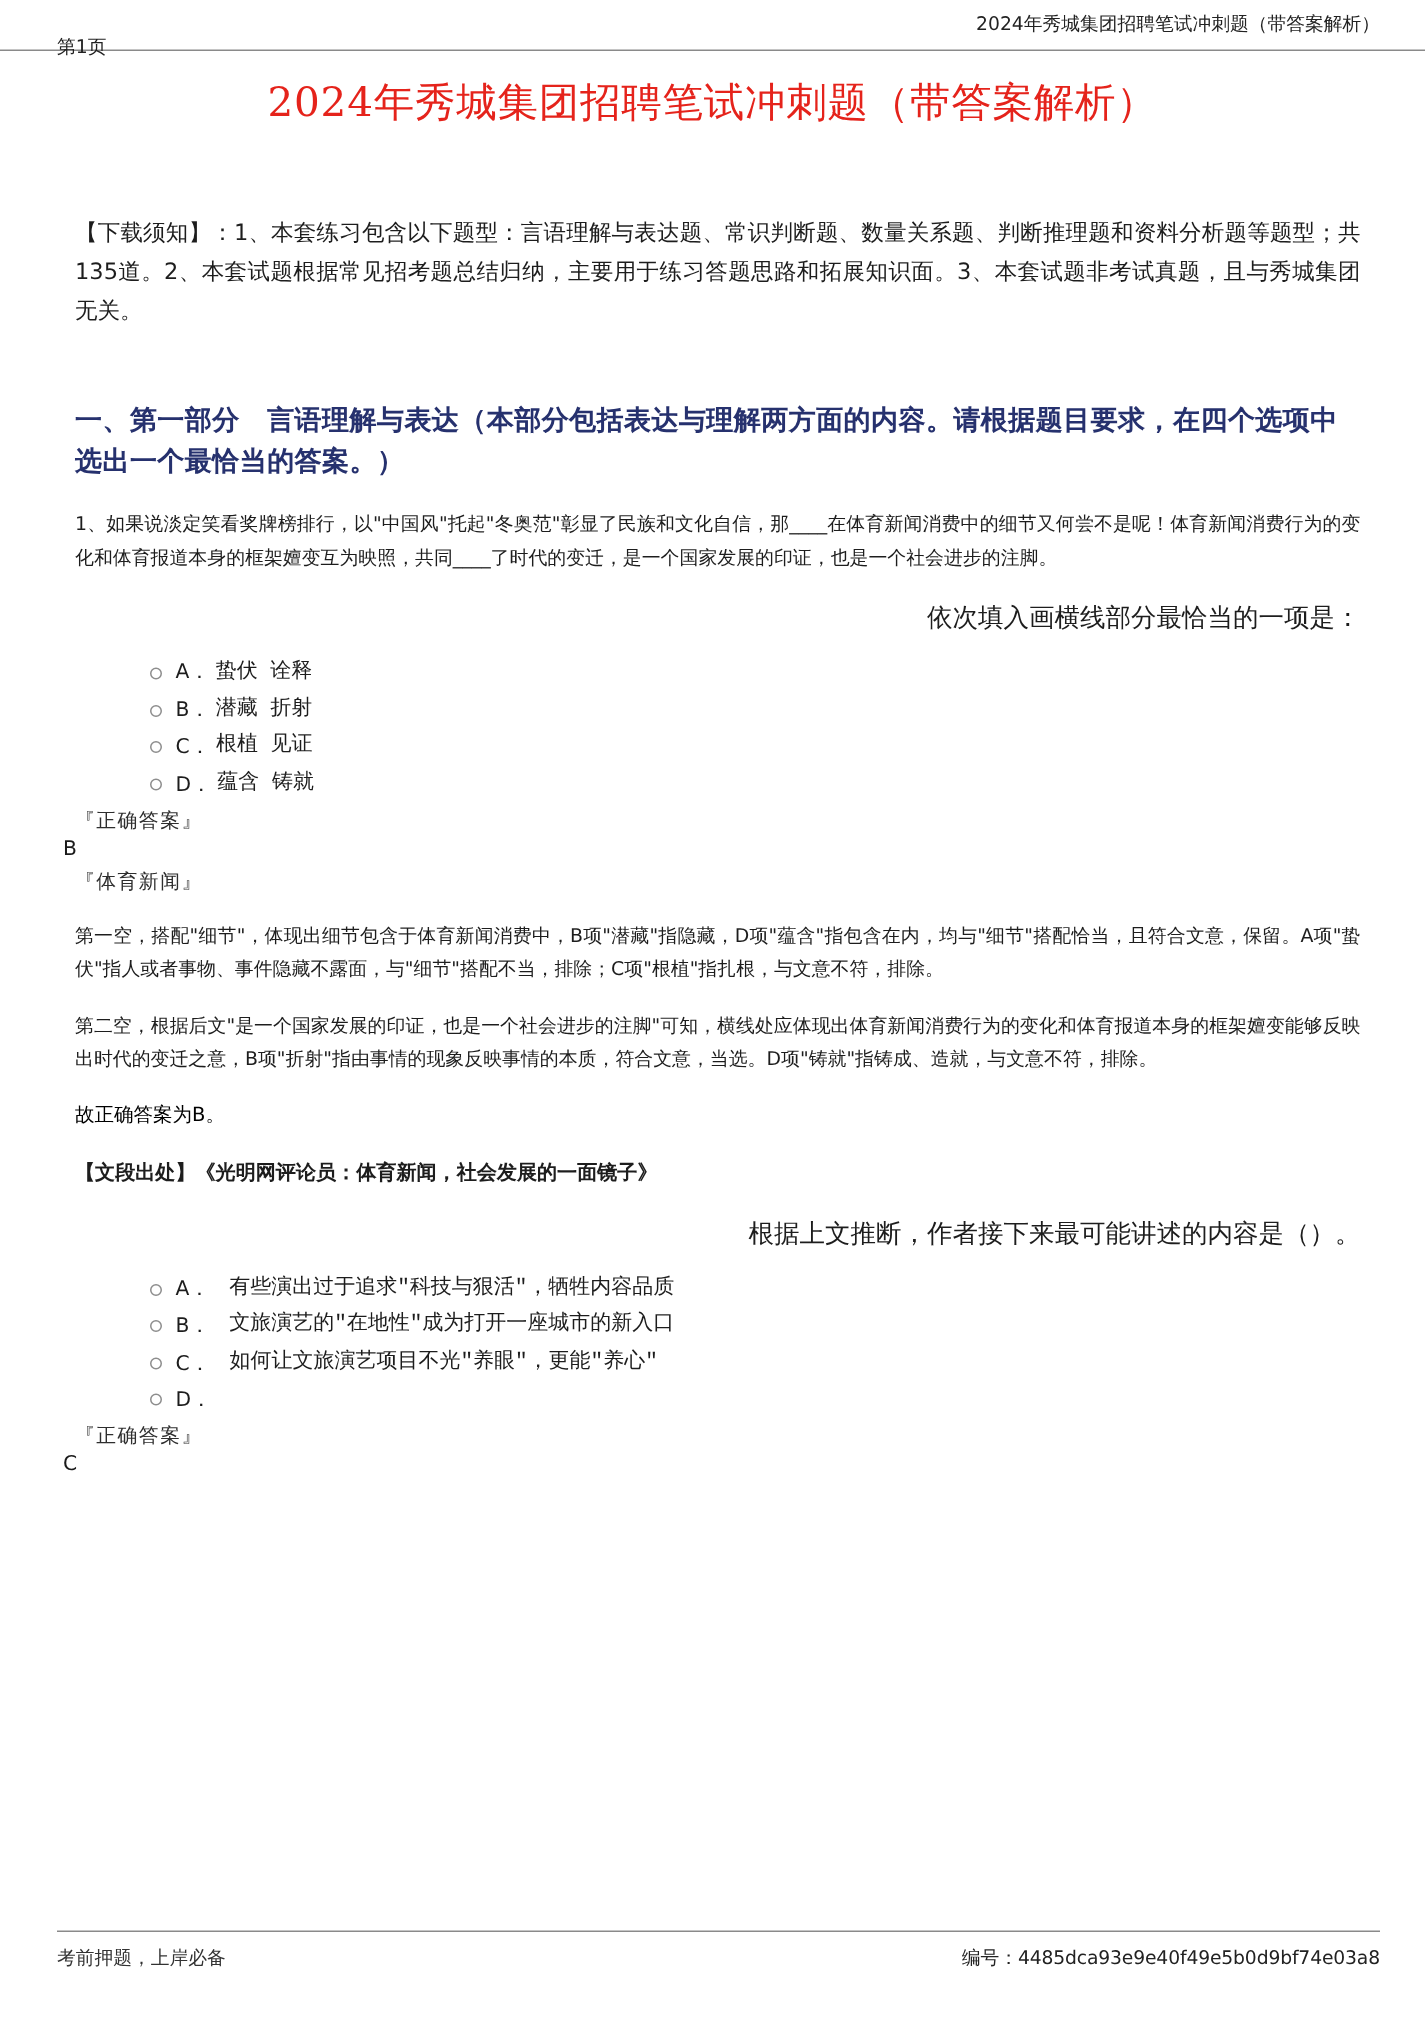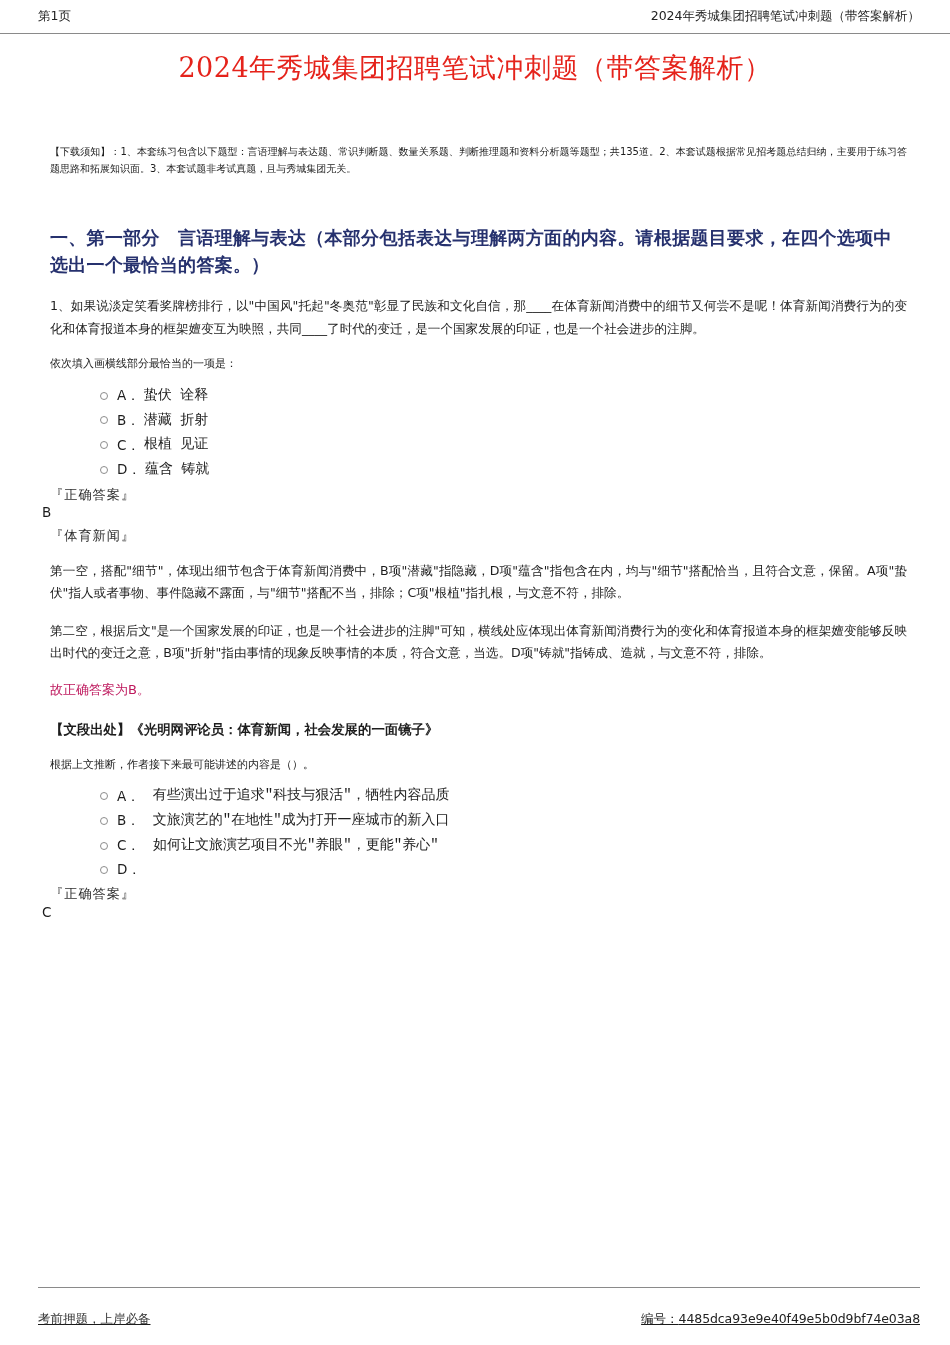--- a/index.html
+++ b/index.html
@@ -24,20 +24,21 @@
     padding: 8px 30px 0 38px;
     display: flex;
     justify-content: space-between;
     align-items: flex-start;
     border-bottom: 1px solid #8a8a8a;
   }
   .hdr-left {
     font-size: 12.5px;
     color: #222;
     letter-spacing: 0;
+    margin-top: 15px;
   }
   .hdr-right {
     font-size: 12.5px;
     color: #222;
   }
 
   
   .doc {
     position: absolute;
     top: 34px; left: 0; right: 0;
@@ -49,21 +50,21 @@
     color: #e5231b;
     font-size: 27px;
     font-weight: normal;
     font-family: "DejaVu Serif", "Liberation Serif", serif;
     margin: 16px 0 0 0;
     letter-spacing: 0.5px;
   }
 
   .notice {
     margin: 57px 5px 12px 12px;
-    font-size: 10px;
+    font-size: 15px;
     line-height: 1.72;
     color: #1d1d1d;
     text-align: justify;
   }
 
   .part-heading {
     margin: 47px 8px 0 12px;
     font-size: 18px;
     line-height: 1.5;
     color: #26316e;
@@ -73,23 +74,24 @@
 
   .qstem {
     margin: 17px 5px 0 12px;
     font-size: 12.6px;
     line-height: 1.78;
     text-align: justify;
     color: #1d1d1d;
   }
   .qprompt {
     margin: 15px 5px 0 12px;
-    font-size: 11px;
+    font-size: 17px;
     line-height: 1.7;
     color: #1d1d1d;
+    text-align: right;
   }
 
   .options {
     margin: 11px 0 0 62px;
     list-style: none;
     padding: 0;
   }
   .options li {
     display: flex;
     align-items: center;
@@ -136,43 +138,42 @@
     margin: 15px 5px 0 12px;
     font-size: 12.6px;
     line-height: 1.78;
     text-align: justify;
     color: #1d1d1d;
   }
   .conclusion {
     margin: 16px 5px 0 12px;
     font-size: 13px;
     line-height: 1.6;
-    color: #be185d;
+    color: #000000;
   }
   .source {
     margin: 18px 5px 0 12px;
     font-size: 13.4px;
     line-height: 1.6;
     color: #1d1d1d;
     font-weight: bold;
   }
 
   
   .page-footer {
     position: absolute;
     left: 0; right: 0;
     bottom: 18px;
     height: 40px;
     margin: 0 30px 0 38px;
     border-top: 1px solid #8a8a8a;
-    padding-top: 23px;
+    padding-top: 9px;
     display: flex;
     justify-content: space-between;
     align-items: flex-start;
-    text-decoration: underline;
   }
   .ftr-left {
     font-size: 12.5px;
     color: #333;
   }
   .ftr-right {
     font-size: 12.5px;
     color: #222;
   }
   .ftr-right .ftr-id {

